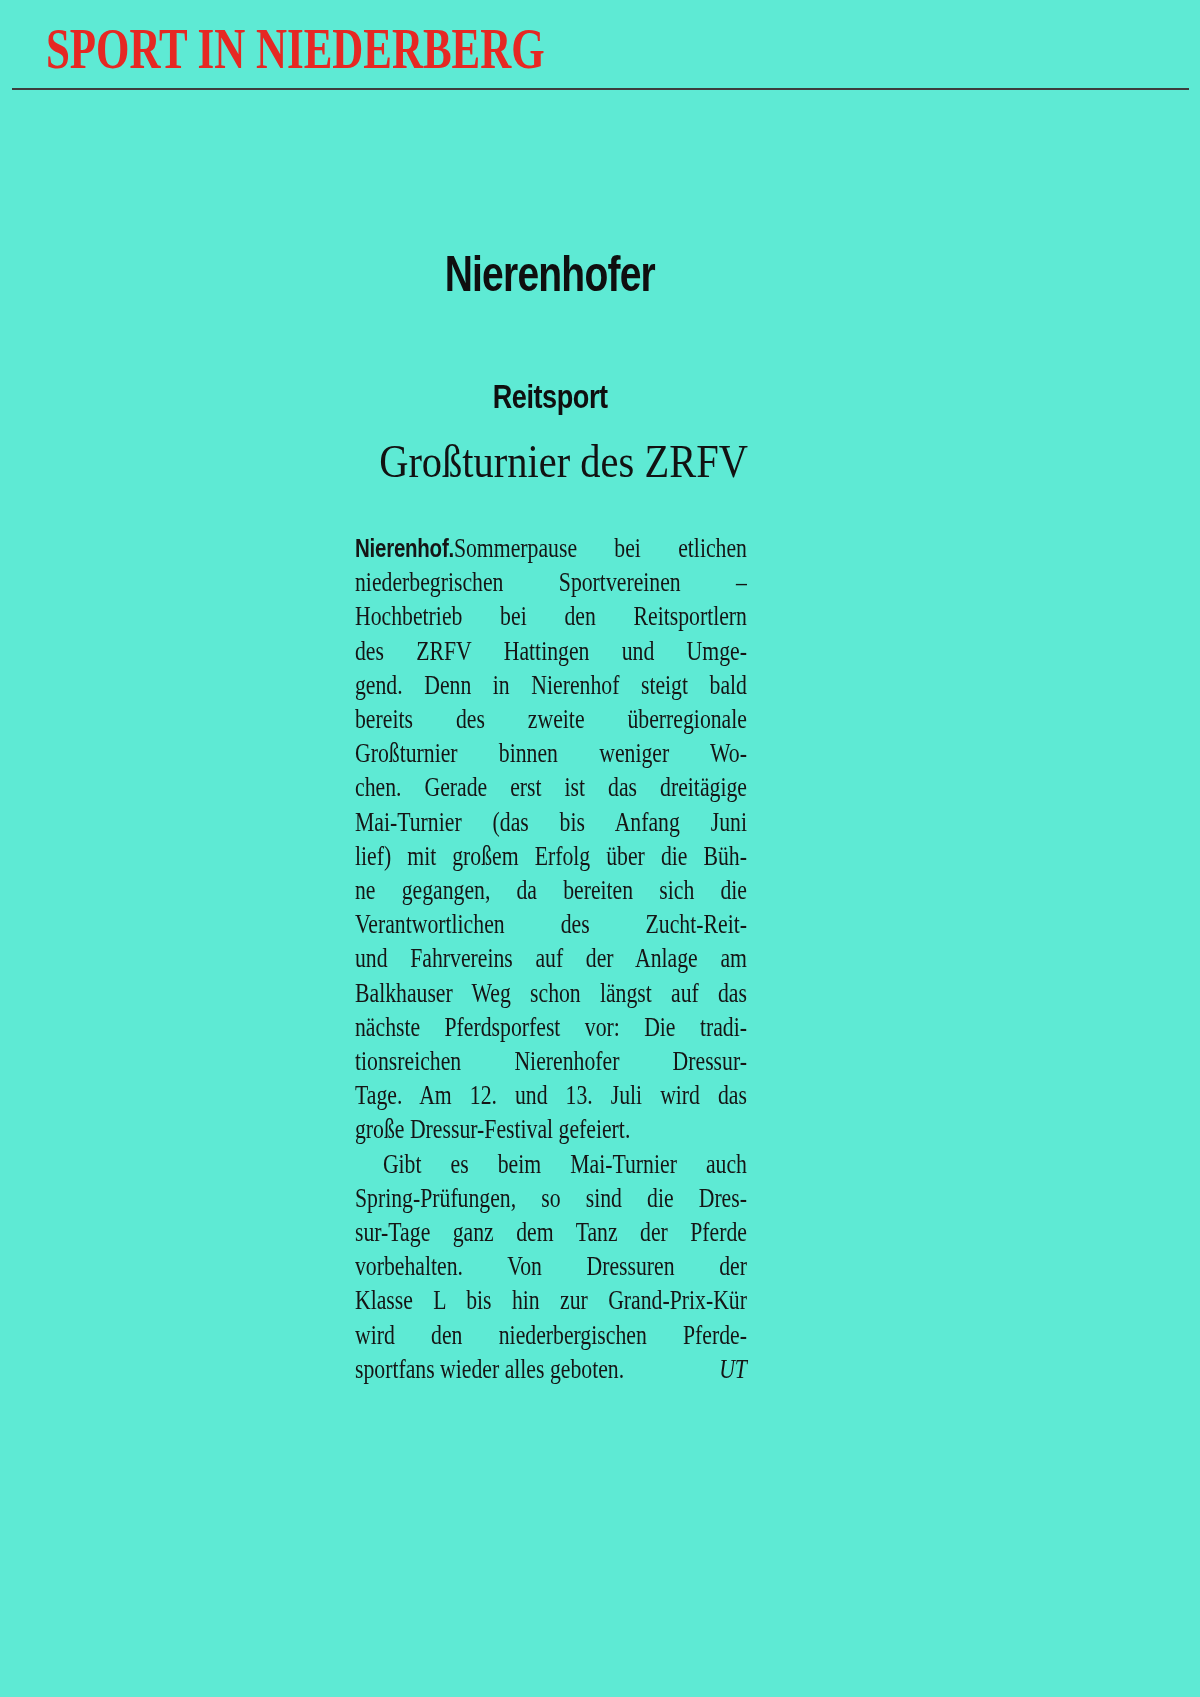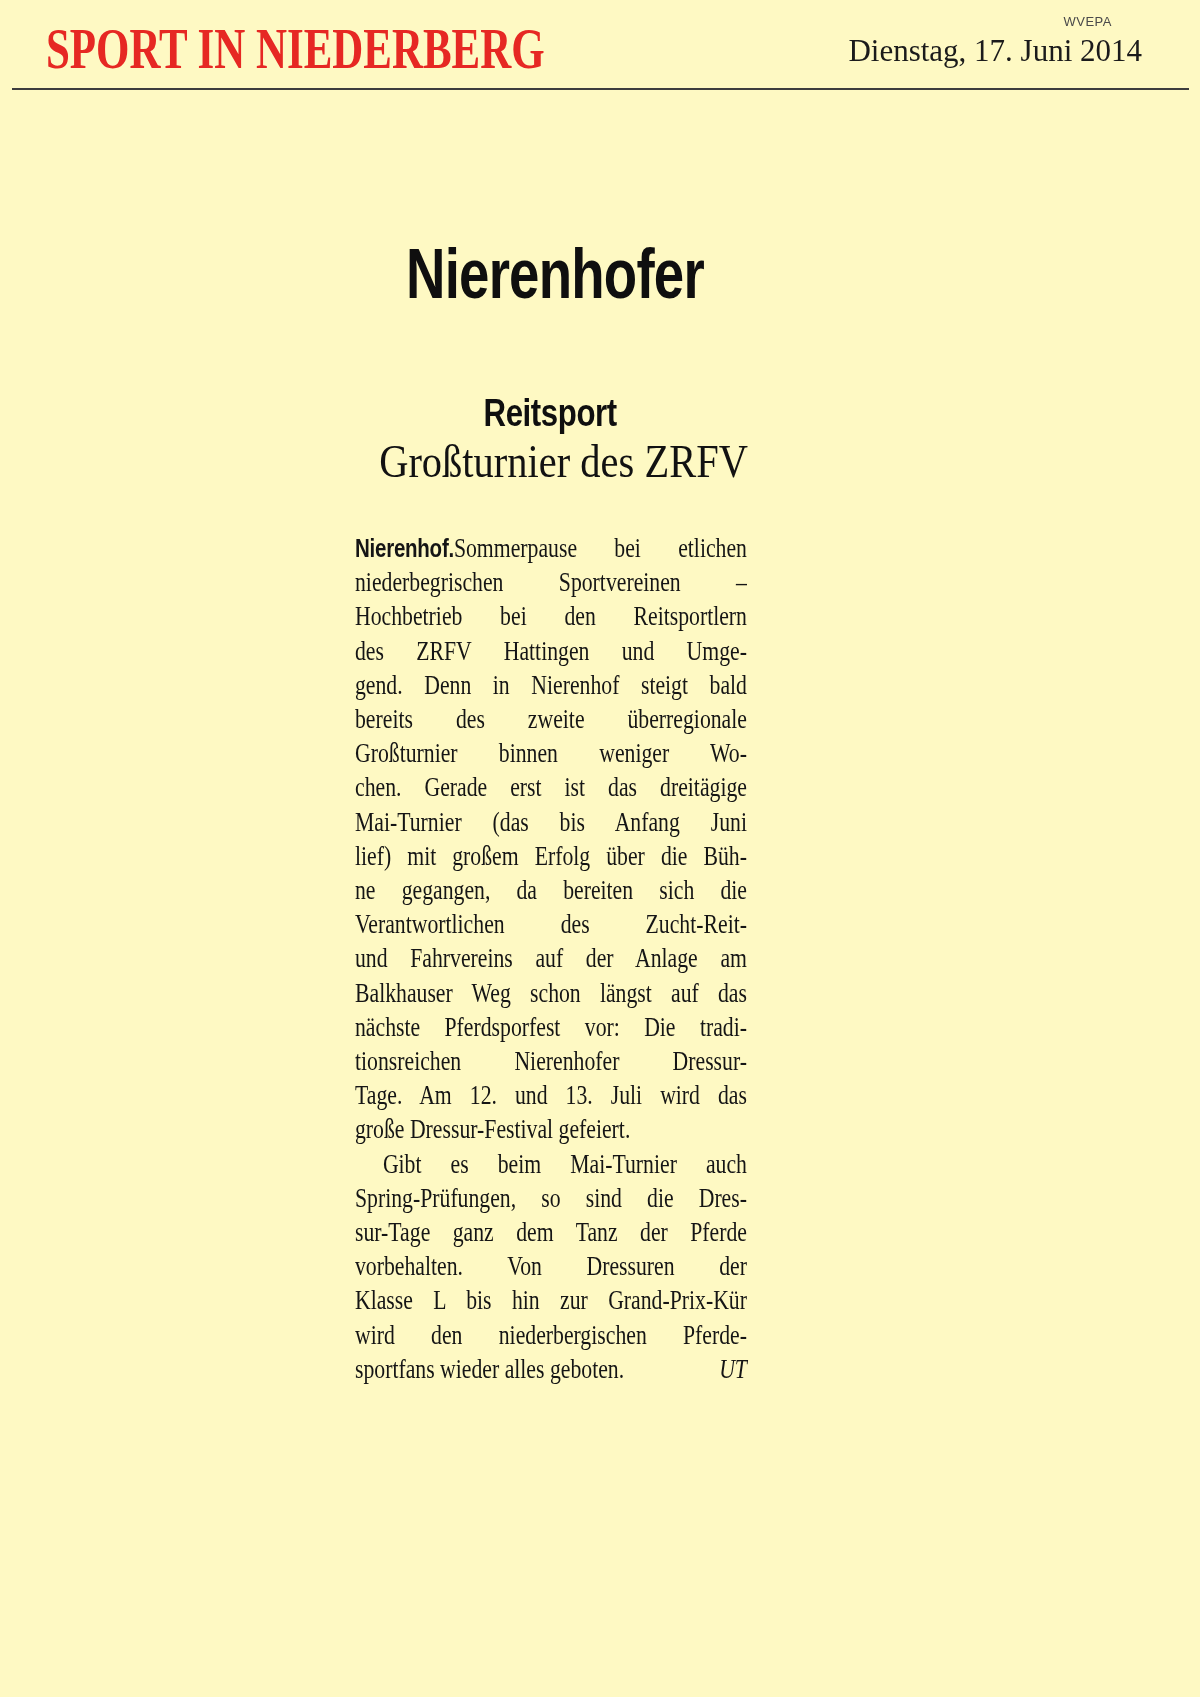--- a/index.html
+++ b/index.html
@@ -1,21 +1,21 @@
 <!DOCTYPE html>
 <html lang="de"><head>
 <meta charset="utf-8">
 <style>
   html,body{margin:0;padding:0;}
   body{background:#e9e9e9;}
   .page{
     position:relative;
     width:1200px;height:1697px;
     margin:0 auto;
-    background:#fef9c3;
+    background:#5eead4;
     overflow:hidden;
     color:#161616;
     font-family:"Liberation Serif", serif;
   }
 
   
   .section-title{
     position:absolute;left:46px;top:20px;
     font-family:"Liberation Serif", serif;
     font-weight:700;
@@ -45,40 +45,40 @@
   }
   .masthead-rule{
     position:absolute;left:12px;top:88px;
     width:1177px;height:2px;
     background:#3d3d3d;
   }
 
   
   .headline{
     position:absolute;left:354px;top:236px;width:392px;
-    text-align:right;
+    text-align:center;
     font-family:"Liberation Sans", sans-serif;
     font-weight:700;
-    font-size:70px;line-height:77px;
+    font-size:50px;line-height:77px;
     color:#0f0f0f;
     margin:0;
   }
   .squeeze{
     display:inline-block;
     transform:scaleX(0.78);
     transform-origin:50% 50%;
     white-space:nowrap;
     letter-spacing:-1px;
   }
   .kicker{
-    position:absolute;left:354px;top:392px;width:392px;
+    position:absolute;left:354px;top:376px;width:392px;
     text-align:center;
     font-family:"Liberation Sans", sans-serif;
     font-weight:700;
-    font-size:38px;line-height:42px;
+    font-size:33px;line-height:42px;
     color:#0f0f0f;
     margin:0;
   }
   .kicker .squeeze{transform:scaleX(0.82);letter-spacing:-0.5px;}
   .subtitle{
     position:absolute;left:354px;top:436px;width:392px;
     text-align:center;
     font-family:"Liberation Serif", serif;
     font-weight:400;
     font-size:46px;line-height:52px;
@@ -118,24 +118,20 @@
   .author{
     font-style:italic;
   }
 </style>
 </head>
 <body>
 
 <div class="page">
 
   <div class="section-title">SPORT IN NIEDERBERG</div>
-  <div class="masthead-right">
-    <div class="agency">WVEPA</div>
-    <div class="issue-date">Dienstag, 17. Juni 2014</div>
-  </div>
   <div class="masthead-rule"></div>
 
   <h1 class="headline">
     <div><span class="squeeze">Nierenhofer</span></div>
   </h1>
   <h2 class="kicker"><span class="squeeze">Reitsport</span></h2>
   <h3 class="subtitle"><span class="squeeze">Großturnier des ZRFV</span></h3>
 
   <div class="body-col">
     <div class="bl"><span class="lead">Nierenhof.</span><span>Sommerpause bei etlichen</span></div>

